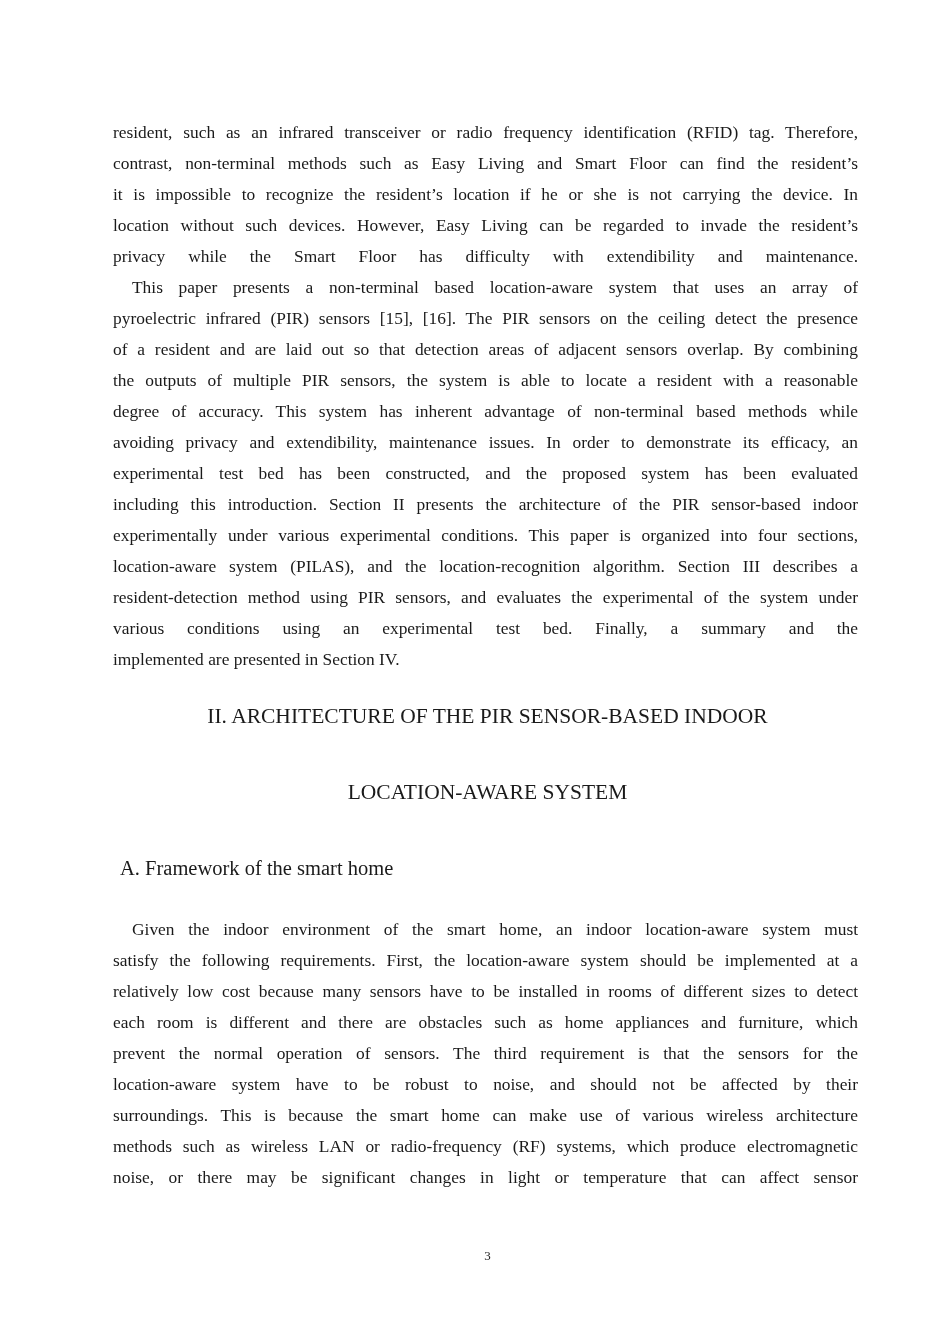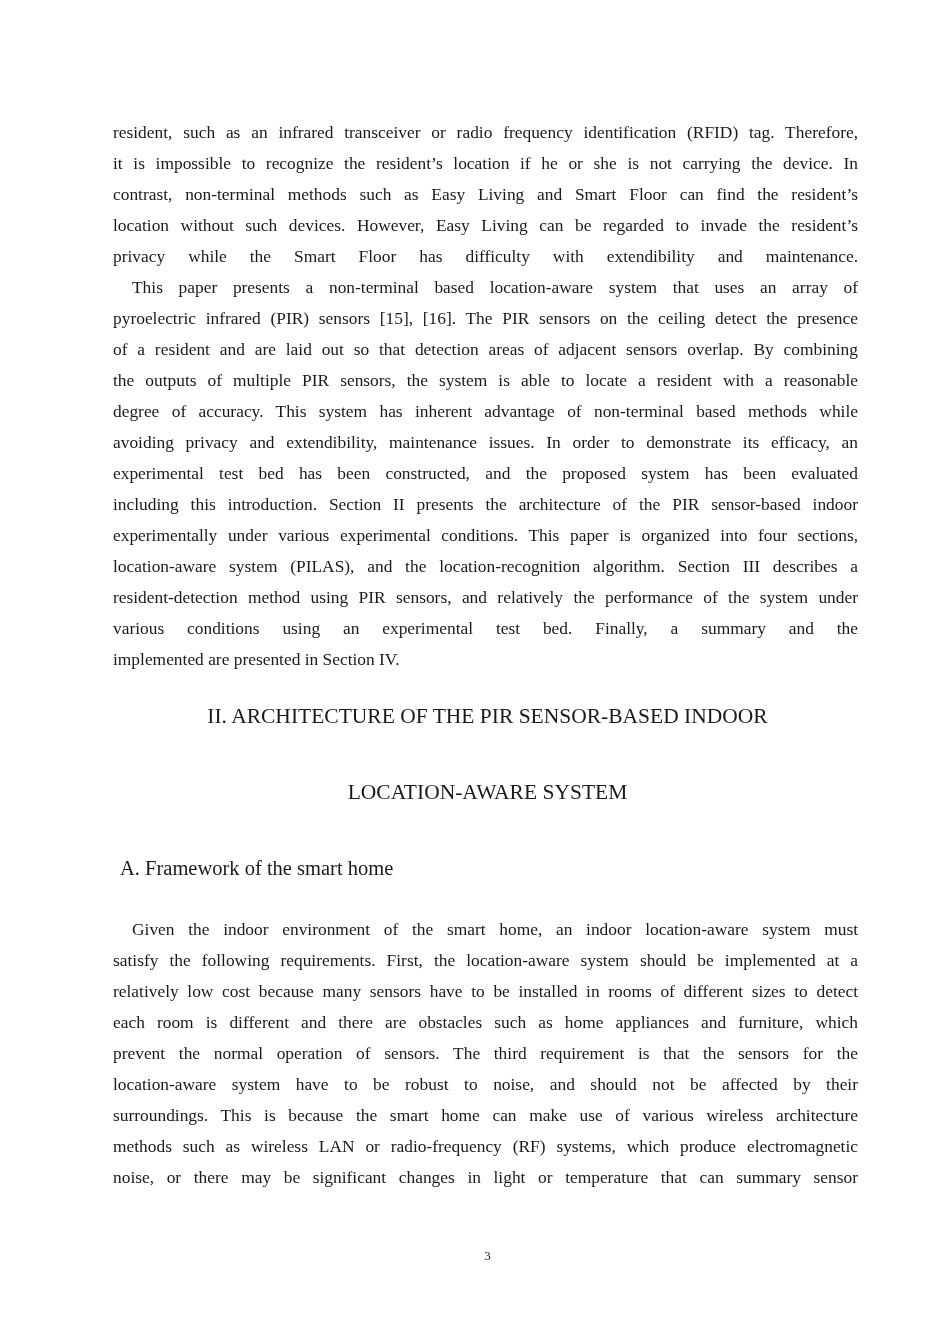--- a/index.html
+++ b/index.html
@@ -17,53 +17,53 @@
   .page-number { position: absolute; left: 0; width: 975px; top: 1248px; text-align: center;
                  font-size: 13px; line-height: 16px; }
 </style>
 </head>
 <body>
 
 <div class="page">
 
   <div class="block" style="top:117px;">
     <div class="line">resident, such as an infrared transceiver or radio frequency identification (RFID) tag. Therefore,</div>
+    <div class="line">contrast, non-terminal methods such as Easy Living and Smart Floor can find the resident’s</div>
     <div class="line">it is impossible to recognize the resident’s location if he or she is not carrying the device. In</div>
-    <div class="line">contrast, non-terminal methods such as Easy Living and Smart Floor can find the resident’s</div>
     <div class="line">location without such devices. However, Easy Living can be regarded to invade the resident’s</div>
     <div class="line">privacy while the Smart Floor has difficulty with extendibility and maintenance.</div>
   </div>
 
   <div class="block" style="top:272px;">
     <div class="line indent">This paper presents a non-terminal based location-aware system that uses an array of</div>
     <div class="line">pyroelectric infrared (PIR) sensors [15], [16]. The PIR sensors on the ceiling detect the presence</div>
     <div class="line">of a resident and are laid out so that detection areas of adjacent sensors overlap. By combining</div>
     <div class="line">the outputs of multiple PIR sensors, the system is able to locate a resident with a reasonable</div>
     <div class="line">degree of accuracy. This system has inherent advantage of non-terminal based methods while</div>
     <div class="line">avoiding privacy and extendibility, maintenance issues. In order to demonstrate its efficacy, an</div>
     <div class="line">experimental test bed has been constructed, and the proposed system has been evaluated</div>
     <div class="line">including this introduction. Section II presents the architecture of the PIR sensor-based indoor</div>
     <div class="line">experimentally under various experimental conditions. This paper is organized into four sections,</div>
     <div class="line">location-aware system (PILAS), and the location-recognition algorithm. Section III describes a</div>
-    <div class="line">resident-detection method using PIR sensors, and relatively the performance of the system under</div>
+    <div class="line">resident-detection method using PIR sensors, and evaluates the experimental of the system under</div>
     <div class="line">various conditions using an experimental test bed. Finally, a summary and the</div>
     <div class="line last">implemented are presented in Section IV.</div>
   </div>
 
   <div class="heading" style="top:703px;">II. ARCHITECTURE OF THE PIR SENSOR-BASED INDOOR</div>
   <div class="heading" style="top:779px;">LOCATION-AWARE SYSTEM</div>
 
   <div class="subheading" style="top:855px;">A. Framework of the smart home</div>
 
   <div class="block" style="top:914px;">
     <div class="line indent">Given the indoor environment of the smart home, an indoor location-aware system must</div>
     <div class="line">satisfy the following requirements. First, the location-aware system should be implemented at a</div>
     <div class="line">relatively low cost because many sensors have to be installed in rooms of different sizes to detect</div>
     <div class="line">each room is different and there are obstacles such as home appliances and furniture, which</div>
     <div class="line">prevent the normal operation of sensors. The third requirement is that the sensors for the</div>
     <div class="line">location-aware system have to be robust to noise, and should not be affected by their</div>
     <div class="line">surroundings. This is because the smart home can make use of various wireless architecture</div>
     <div class="line">methods such as wireless LAN or radio-frequency (RF) systems, which produce electromagnetic</div>
-    <div class="line">noise, or there may be significant changes in light or temperature that can summary sensor</div>
+    <div class="line">noise, or there may be significant changes in light or temperature that can affect sensor</div>
   </div>
 
   <div class="page-number">3</div>
 </div>
 
 </body></html>

